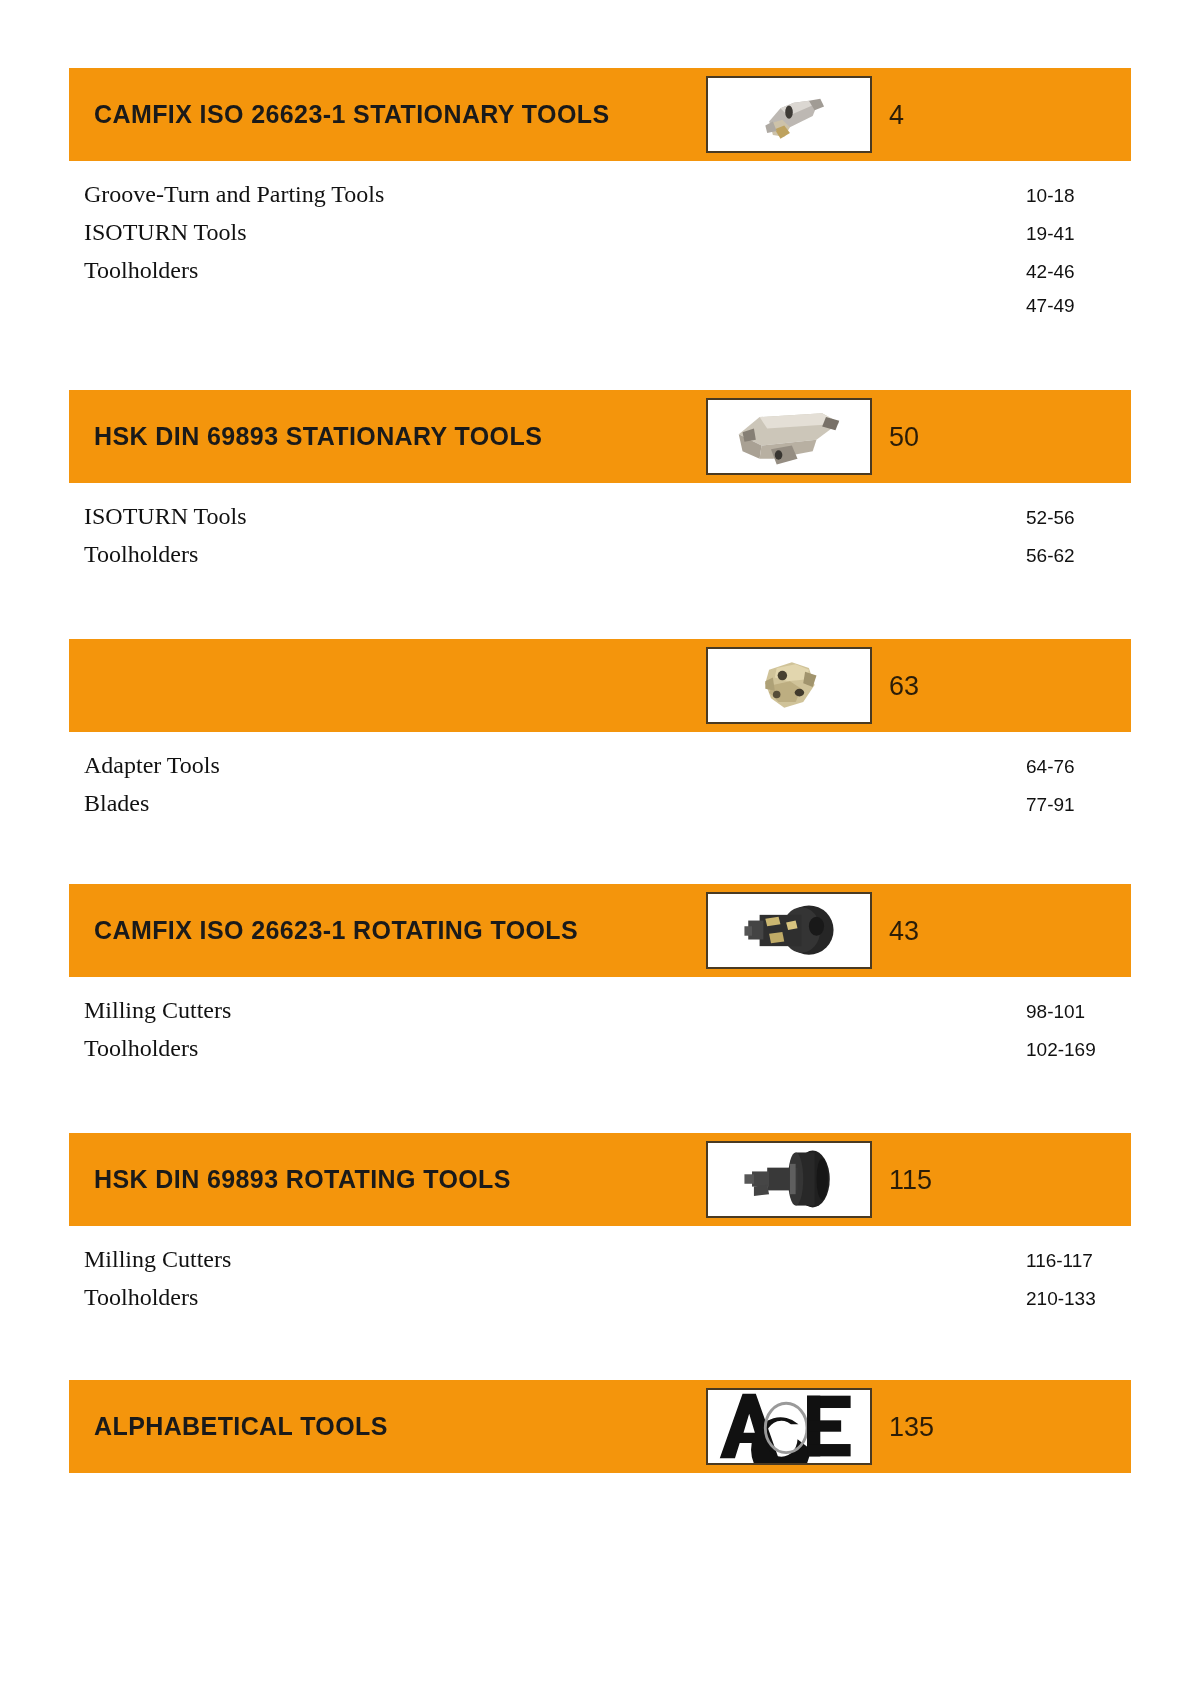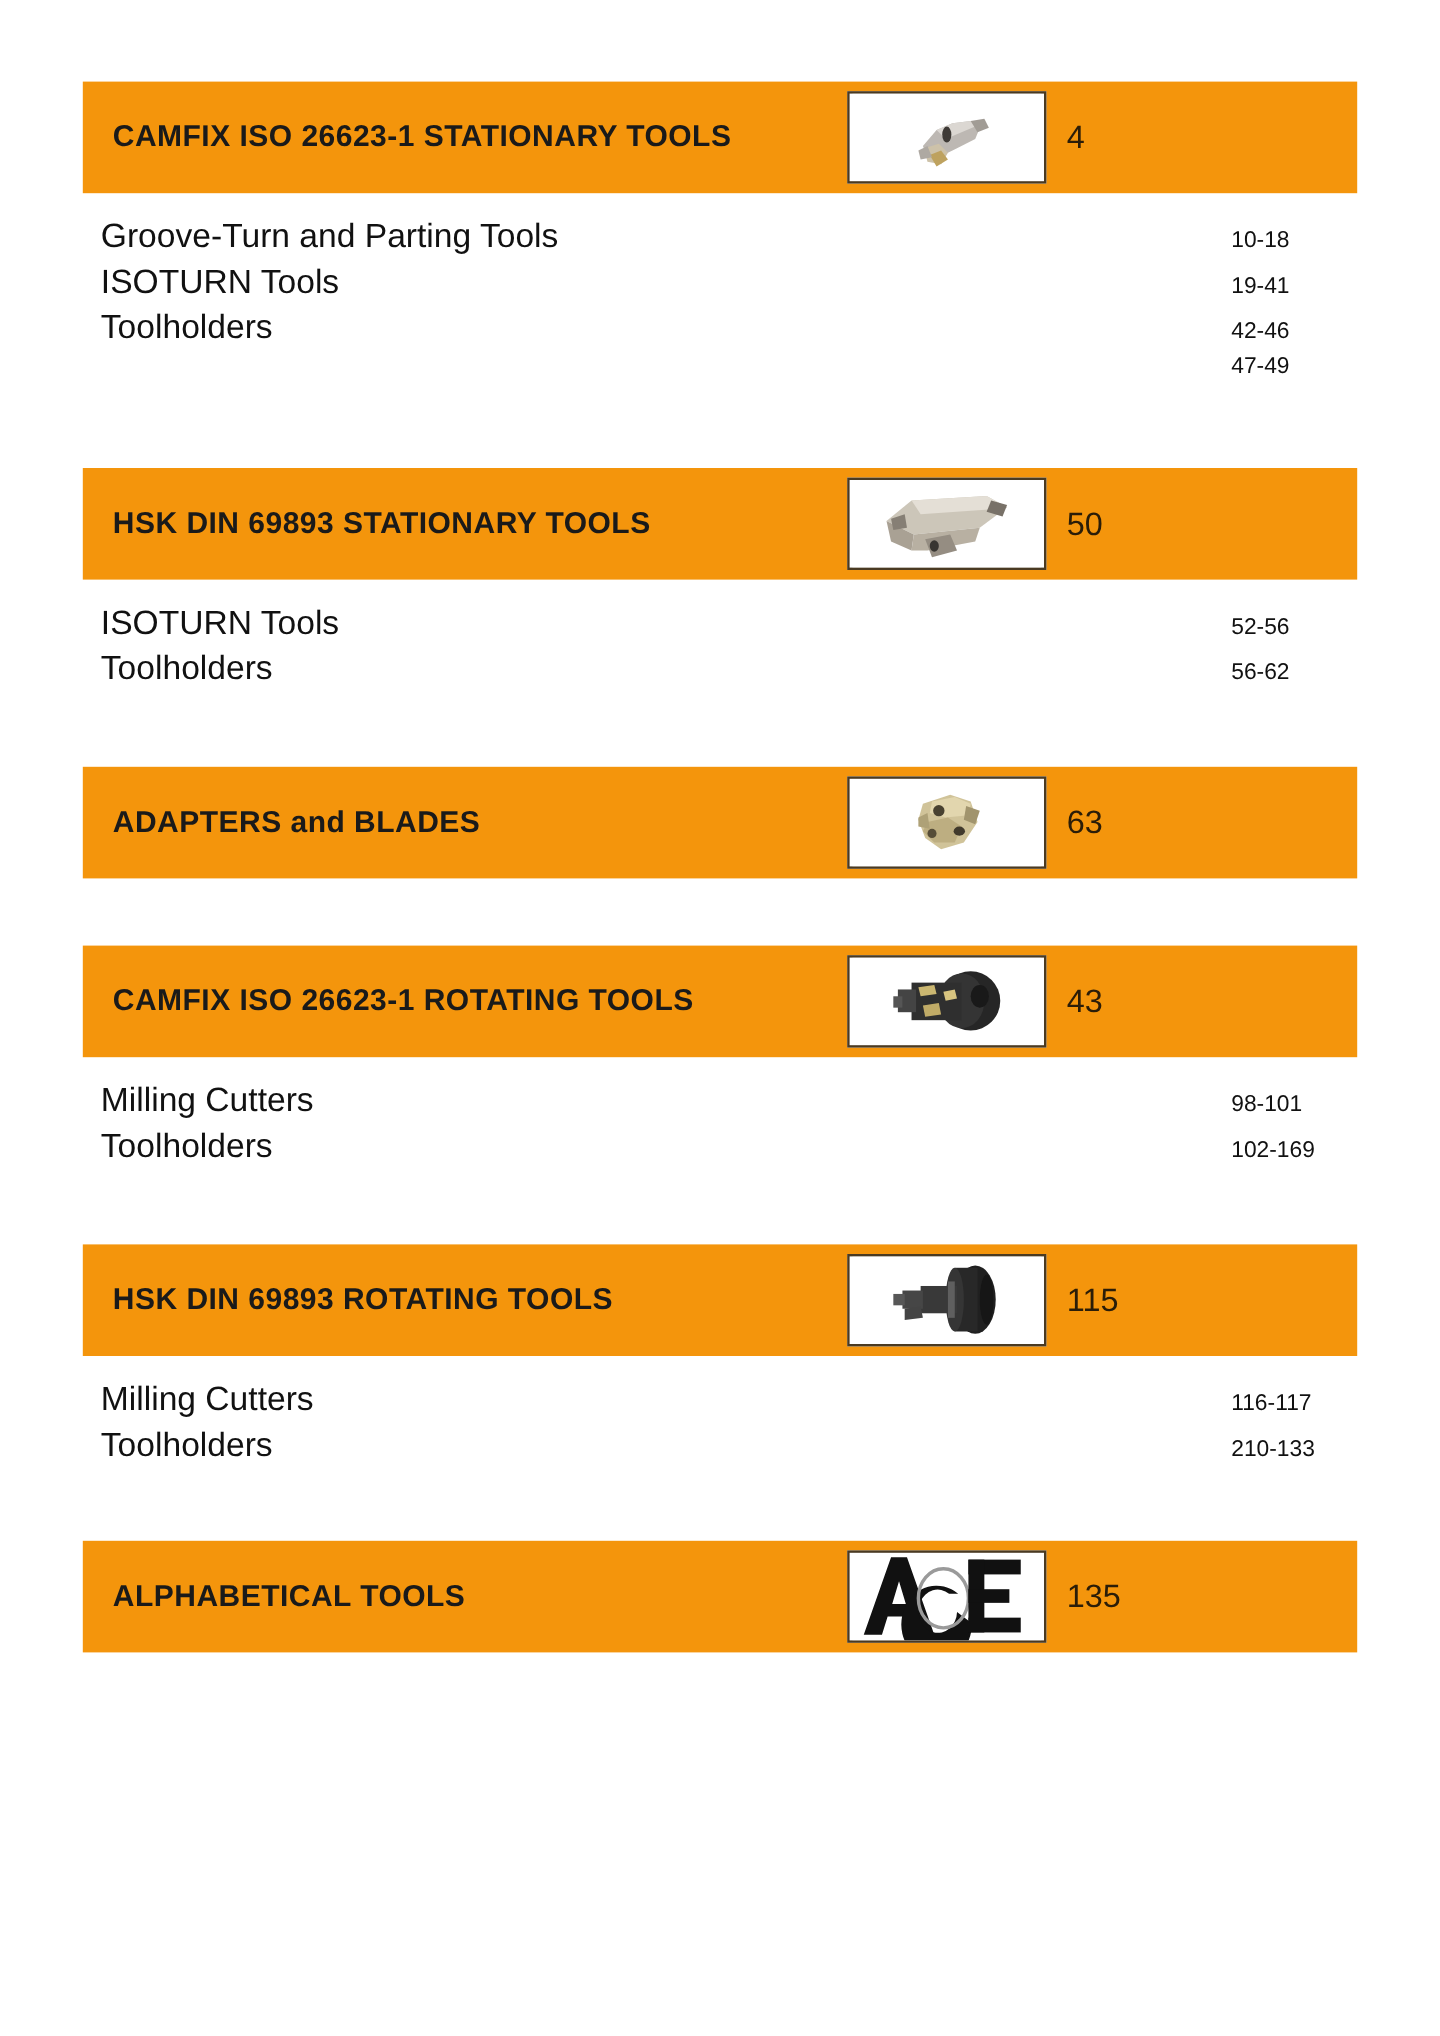--- a/index.html
+++ b/index.html
@@ -87,22 +87,22 @@
   }
 
   .entry {
     display: flex;
     align-items: baseline;
     height: 38px;
     padding-left: 15px;
   }
 
   .entry-label {
-    font-family: Liberation Sans, sans-serif;
-    font-size: 28px;
+    font-family: Liberation Serif, serif;
+    font-size: 24px;
     color: #111111;
     white-space: nowrap;
     flex: 0 0 auto;
   }
 
   .entry-leader {
     flex: 1 1 auto;
     position: relative;
     height: 1px;
     margin: 0 4px 0 4px;
@@ -218,37 +218,48 @@
           <span class="entry-leader"></span>
           <span class="entry-page">56-62</span>
         </div>
       </div>
     </div>
 
     <div class="gap-b"></div>
 
     <div class="section">
       <div class="section-band">
-        <div class="band-title">ADAPTERS and BLADES</div>
         <div class="band-thumb">
           <svg viewBox="0 0 166 77" preserveAspectRatio="xMidYMid meet" aria-hidden="true">
             <rect x="0" y="0" width="166" height="77" fill="#ffffff"></rect>
             <g opacity="0.93">
               <path d="M62 22 L86 14 L104 20 L110 38 L98 56 L78 62 L64 52 L58 36 Z" fill="#cdbf92"></path>
               <path d="M70 20 L90 16 L104 22 L102 32 L82 34 L68 30 Z" fill="#e0d3a8"></path>
               <path d="M66 38 L84 34 L96 42 L90 56 L72 56 L62 46 Z" fill="#b9a878"></path>
               <ellipse cx="76" cy="28" rx="5" ry="5" fill="#3b3321"></ellipse>
               <ellipse cx="94" cy="46" rx="5" ry="4" fill="#332c1d"></ellipse>
               <ellipse cx="70" cy="48" rx="4" ry="4" fill="#4a4029"></ellipse>
               <path d="M100 24 L112 28 L108 40 L98 36 Z" fill="#9a8c63"></path>
               <path d="M58 34 L66 30 L68 44 L58 42 Z" fill="#a89a6d"></path>
             </g>
           </svg>
         </div>
         <div class="band-page">63</div>
+      </div>
+      <div class="entries">
+        <div class="entry">
+          <span class="entry-label">Adapter Tools</span>
+          <span class="entry-leader"></span>
+          <span class="entry-page">64-76</span>
+        </div>
+        <div class="entry">
+          <span class="entry-label">Blades</span>
+          <span class="entry-leader"></span>
+          <span class="entry-page">77-91</span>
+        </div>
       </div>
     </div>
 
     <div class="gap-c"></div>
 
     <div class="section">
       <div class="section-band">
         <div class="band-title">CAMFIX ISO 26623-1 ROTATING TOOLS</div>
         <div class="band-thumb">
           <svg viewBox="0 0 166 77" preserveAspectRatio="xMidYMid meet" aria-hidden="true">

